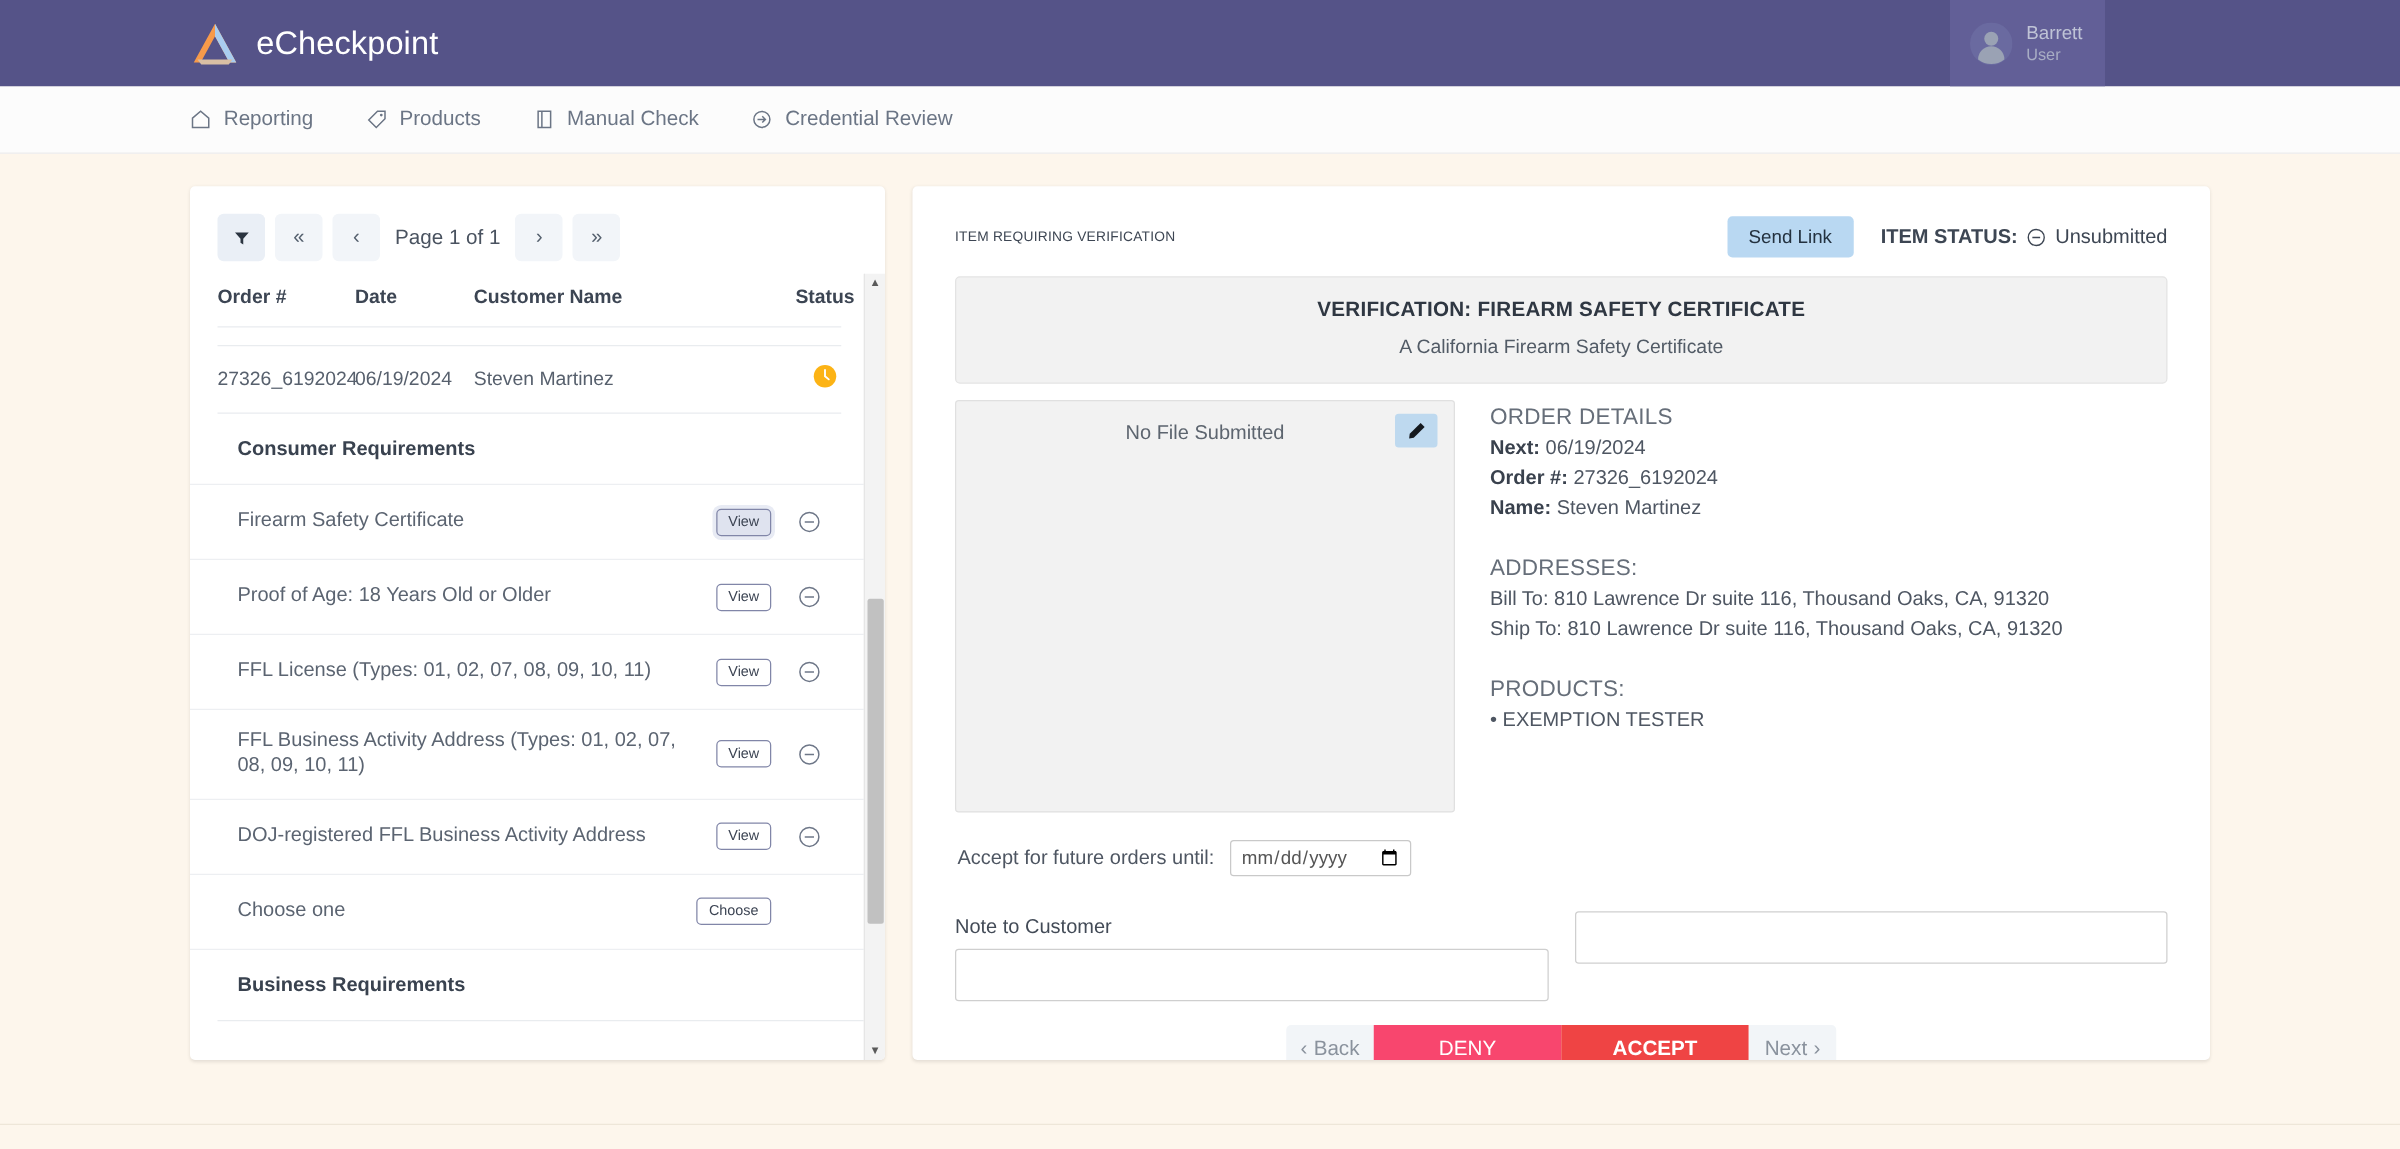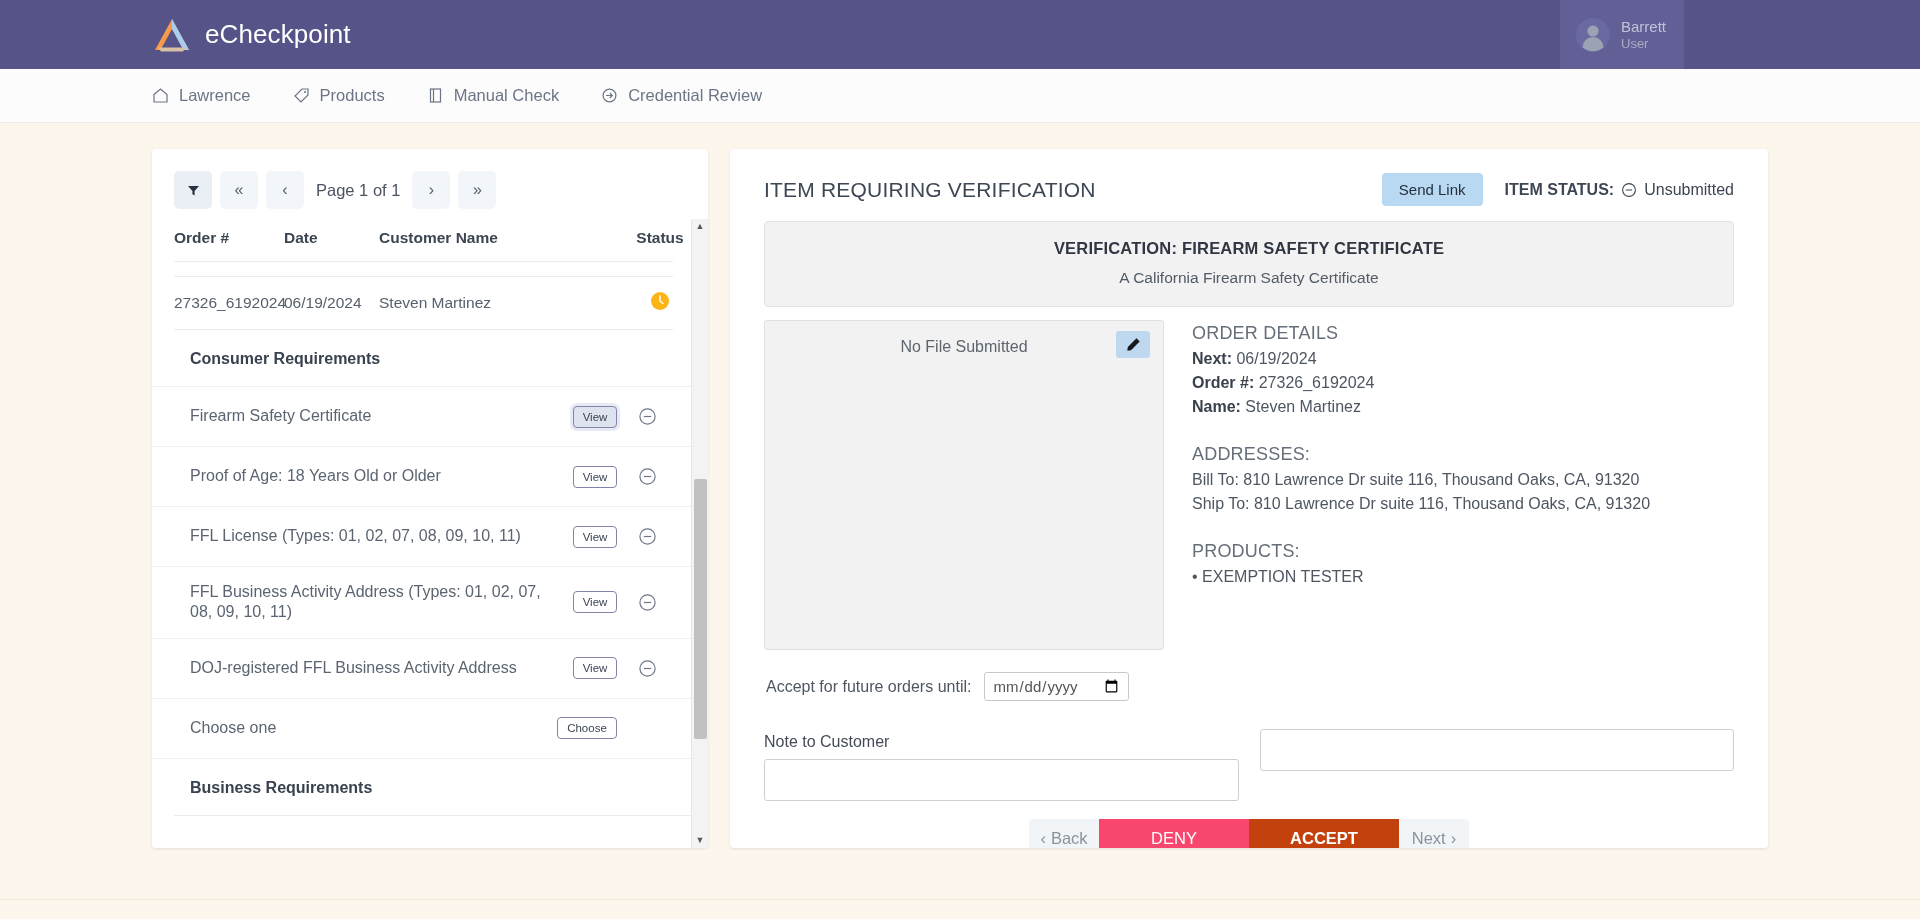--- a/index.html
+++ b/index.html
@@ -102,21 +102,21 @@
   .sb-track { flex: 1; width: 100%; position: relative; }
   .sb-thumb { position: absolute; left: 2px; width: 13px; background: #c1c1c1; border-radius: 2px; top: 41%; height: 43%; }
 
   
   .right-panel {
     flex: 1; height: 699px; background: #ffffff; border-radius: 4px;
     box-shadow: 0 1px 3px rgba(0,0,0,.10); padding: 24px 34px 0 34px;
     display: flex; flex-direction: column; overflow: hidden; position: relative;
   }
   .rp-top { display: flex; align-items: center; }
-  .rp-title { font-size: 21px; color: #3d4653; letter-spacing: .2px; flex: 1; }
+  .rp-title { font-size: 11px; color: #3d4653; letter-spacing: .2px; flex: 1; }
   .btn-sendlink {
     background: #b9d8f2; border: none; border-radius: 4px; color: #23313f;
     font-size: 15px; padding: 8px 17px; cursor: pointer; margin-right: 22px;
   }
   .rp-status { font-size: 16px; color: #3d4653; display: flex; align-items: center; gap: 7px; }
   .rp-status b { font-weight: bold; }
 
   .req-banner {
     margin-top: 15px; background: #f2f2f2; border: 1px solid #e3e3e3; border-radius: 4px;
     padding: 17px 0 19px 0; text-align: center;
@@ -160,21 +160,21 @@
     font-family: "Liberation Sans", sans-serif; font-size: 15px; padding: 7px 9px; resize: none;
   }
 
   .actions { display: flex; justify-content: center; gap: 0; margin-top: 14px; }
   .act {
     height: 38px; border: none; font-size: 16.5px; cursor: pointer;
     display: flex; align-items: center; justify-content: center;
   }
   .act-back { width: 70px; background: #f2f5f8; color: #8a929d; border-radius: 4px 0 0 4px; gap: 5px; }
   .act-deny { width: 150px; background: #f8466e; color: #ffffff; font-weight: normal; }
-  .act-accept { width: 150px; background: #c2410c; color: #ffffff; font-weight: bold; }
+  .act-accept { width: 150px; background: #ef4444; color: #ffffff; font-weight: bold; }
   .act-next { width: 70px; background: #f2f5f8; color: #8a929d; border-radius: 0 4px 4px 0; gap: 5px; }
 
   
   .footer {
     height: 74px; border-top: 1px solid #eee6d8;
     display: flex; align-items: center; padding: 0 152px;
     font-size: 13px; color: #8d8a84;
   }
   .footer .spacer { flex: 1; }
 </style>
@@ -201,21 +201,21 @@
       <span class="user-role">User</span>
     </div>
   </div>
 </div>
 
 <div class="nav">
   <div class="nav-item">
     <svg width="17" height="17" viewBox="0 0 17 17">
       <path d="M2 7.5 L8.5 2 L15 7.5 V15 H2 Z" fill="none" stroke="#6b7585" stroke-width="1.2"></path>
     </svg>
-    <span>Lawrence</span>
+    <span>Reporting</span>
   </div>
   <div class="nav-item">
     <svg width="17" height="17" viewBox="0 0 17 17">
       <path d="M9 2 H15 V8 L8 15 L2 9 Z" fill="none" stroke="#6b7585" stroke-width="1.2"></path>
       <circle cx="12" cy="5" r="1.1" fill="#6b7585"></circle>
     </svg>
     <span>Products</span>
   </div>
   <div class="nav-item">
     <svg width="17" height="17" viewBox="0 0 17 17">

